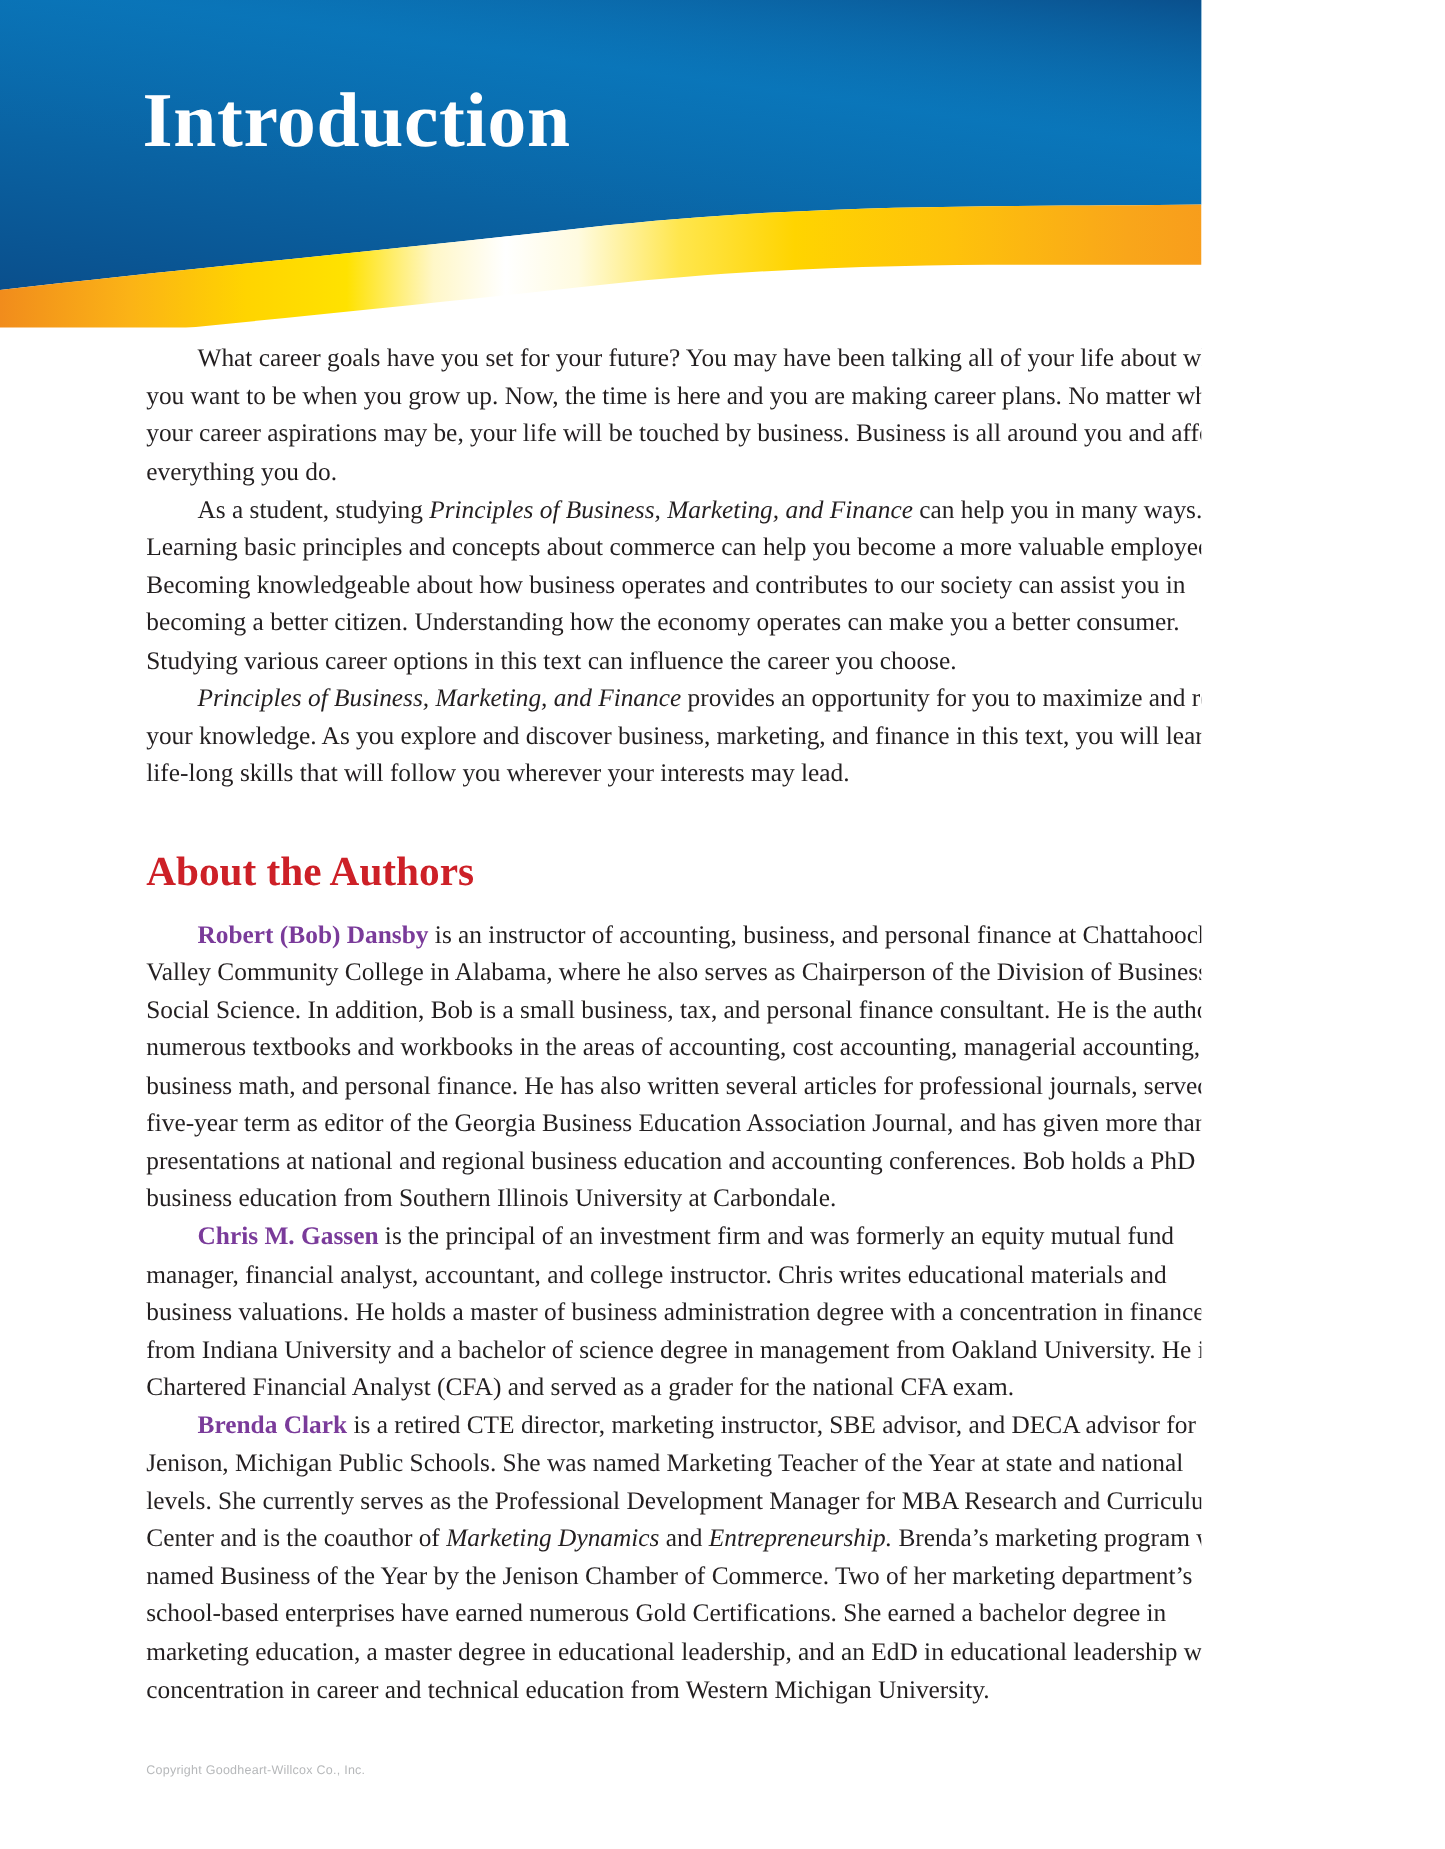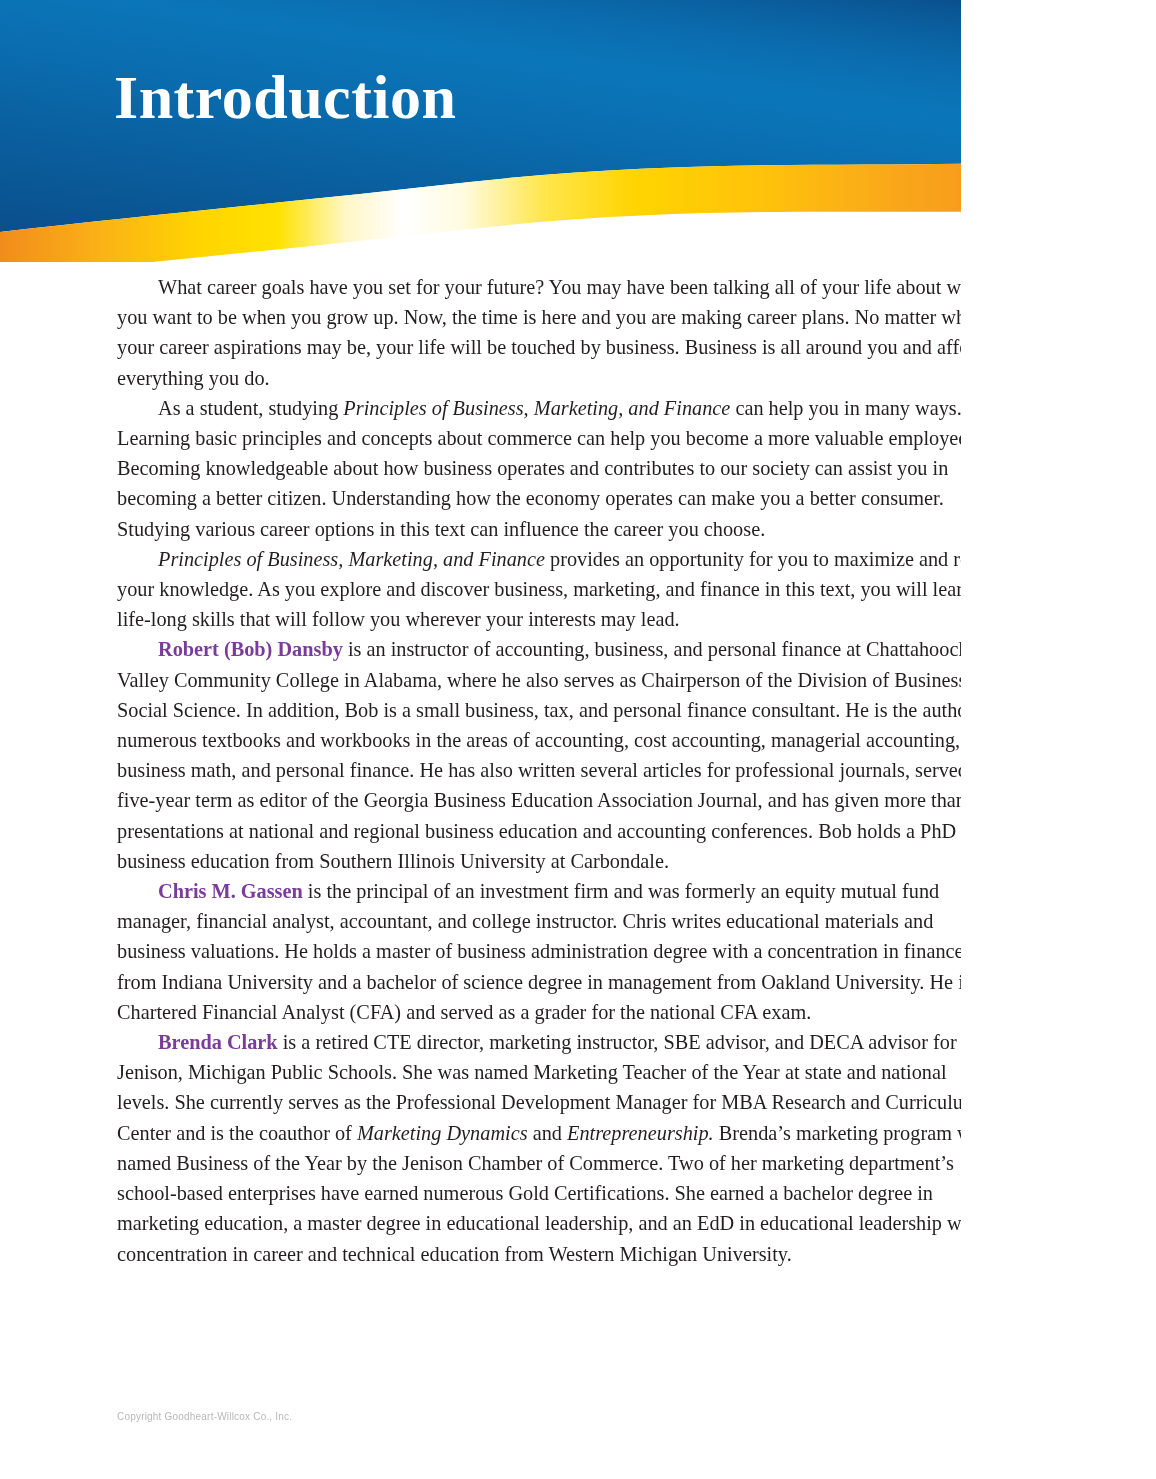--- a/index.html
+++ b/index.html
@@ -153,20 +153,23 @@
   </div>
 
   <div class="content">
 
     <div>
       <p class="body-par"><span>What career goals have you set for your future? You may have been talking all of your life about what you want to be when you grow up. Now, the time is here and you are making career plans. No matter what your career aspirations may be, your life will be touched by business. Business is all around you and affects everything you do.</span></p>
       <p class="body-par"><span>As a student, studying </span><em class="title-italic">Principles of Business, Marketing, and Finance</em><span> can help you in many ways. Learning basic principles and concepts about commerce can help you become a more valuable employee. Becoming knowledgeable about how business operates and contributes to our society can assist you in becoming a better citizen. Understanding how the economy operates can make you a better consumer. Studying various career options in this text can influence the career you choose.</span></p>
       <p class="body-par"><em class="title-italic">Principles of Business, Marketing, and Finance</em><span> provides an opportunity for you to maximize and refine your knowledge. As you explore and discover business, marketing, and finance in this text, you will learn life-long skills that will follow you wherever your interests may lead.</span></p>
     </div>
 
+    <div class="heading-wrap">
+      <h2 class="section-heading" style="color: rgb(205, 32, 39);">About the Authors</h2>
+    </div>
 
     <div class="authors-block">
       <p class="body-par"><span class="author-name" style="color: rgb(122, 59, 154);">Robert (Bob) Dansby</span><span> is an instructor of accounting, business, and personal finance at Chattahoochee Valley Community College in Alabama, where he also serves as Chairperson of the Division of Business and Social Science. In addition, Bob is a small business, tax, and personal finance consultant. He is the author of numerous textbooks and workbooks in the areas of accounting, cost accounting, managerial accounting, business math, and personal finance. He has also written several articles for professional journals, served a five-year term as editor of the Georgia Business Education Association Journal, and has given more than 30 presentations at national and regional business education and accounting conferences. Bob holds a PhD in business education from Southern Illinois University at Carbondale.</span></p>
       <p class="body-par"><span class="author-name" style="color: rgb(122, 59, 154);">Chris M. Gassen</span><span> is the principal of an investment firm and was formerly an equity mutual fund manager, financial analyst, accountant, and college instructor. Chris writes educational materials and business valuations. He holds a master of business administration degree with a concentration in finance from Indiana University and a bachelor of science degree in management from Oakland University. He is a Chartered Financial Analyst (CFA) and served as a grader for the national CFA exam.</span></p>
       <p class="body-par"><span class="author-name" style="color: rgb(122, 59, 154);">Brenda Clark</span><span> is a retired CTE director, marketing instructor, SBE advisor, and DECA advisor for Jenison, Michigan Public Schools. She was named Marketing Teacher of the Year at state and national levels. She currently serves as the Professional Development Manager for MBA Research and Curriculum Center and is the coauthor of </span><em class="title-italic">Marketing Dynamics</em><span> and </span><em class="title-italic">Entrepreneurship.</em><span> Brenda’s marketing program was named Business of the Year by the Jenison Chamber of Commerce. Two of her marketing department’s school-based enterprises have earned numerous Gold Certifications. She earned a bachelor degree in marketing education, a master degree in educational leadership, and an EdD in educational leadership with a concentration in career and technical education from Western Michigan University.</span></p>
     </div>
 
   </div>
 
   <div class="footer-copyright">Copyright Goodheart-Willcox Co., Inc.</div>

